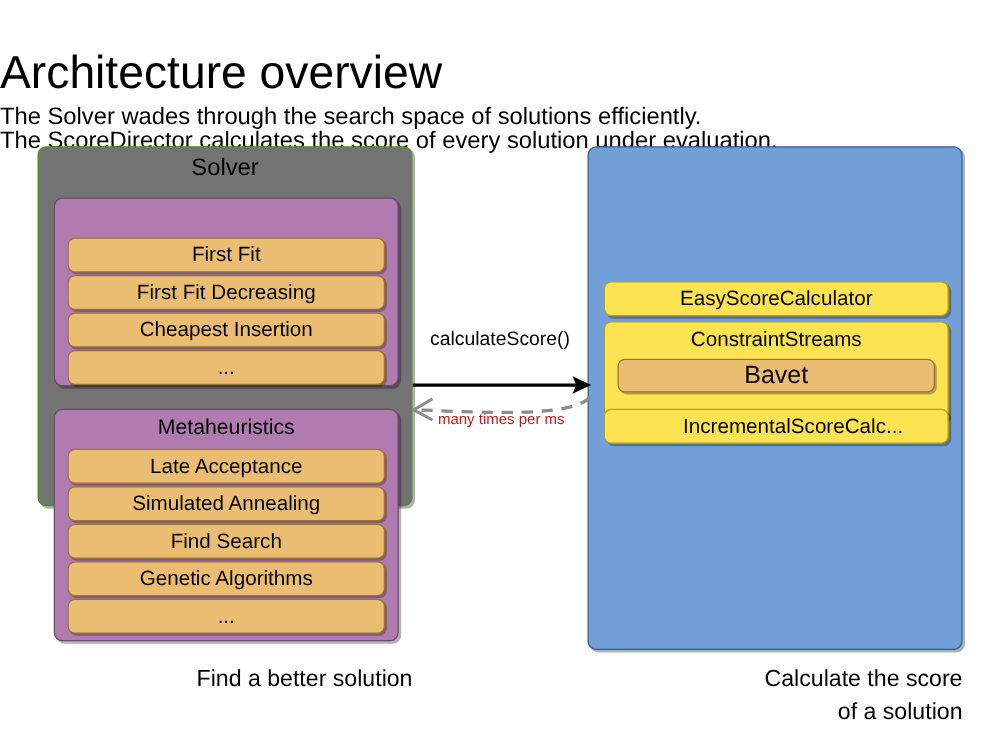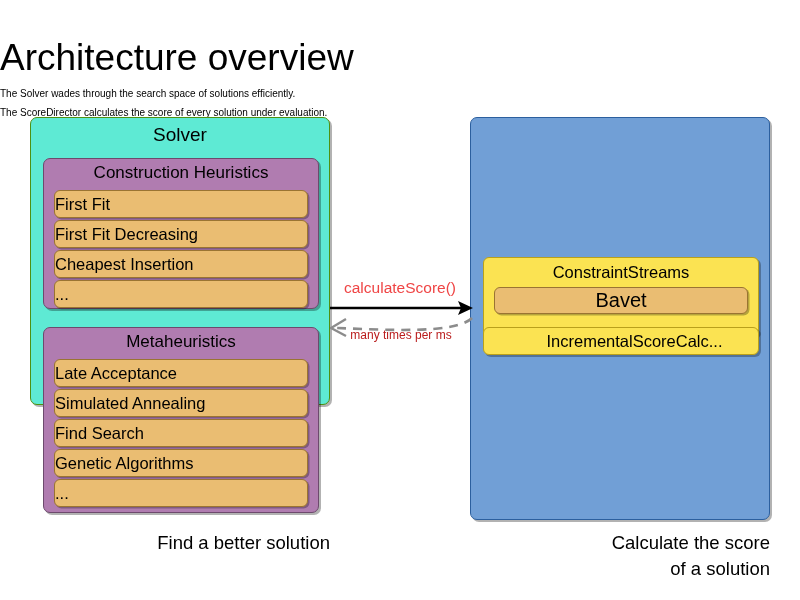--- a/index.html
+++ b/index.html
@@ -25,37 +25,37 @@
     text-align: left;
     margin-top: 14px;
   }
   #title {
     font-size: 37px;
     font-weight: normal;
     line-height: 44px;
     letter-spacing: 0px;
   }
   .subtitle {
-    font-size: 10px;
+    font-size: 19px;
     line-height: 19px;
   }
   #subtitle-1 { margin-top: 4px; }
 
   
   .panel {
     position: absolute;
     box-sizing: border-box;
     border-radius: 7px;
   }
   #solver-panel {
     left: 30px;
     top: 117px;
     width: 300px;
     height: 288px;
-    background: #5eead4;
+    background: #737373;
     border: 1px solid #4f9113;
     box-shadow: 2px 2px 0 rgba(0,0,0,0.30);
   }
   #scoredirector-panel {
     left: 470px;
     top: 117px;
     width: 300px;
     height: 403px;
     background: #719fd6;
     border: 1px solid #2c5f9e;
@@ -92,20 +92,21 @@
   .chip {
     position: absolute;
     left: 10px;
     width: 254px;
     height: 28px;
     box-sizing: border-box;
     background: #eabd72;
     border: 1px solid #9a7432;
     border-radius: 6px;
     box-shadow: 1.5px 1.5px 0 rgba(0,0,0,0.28);
+    text-align: center;
     font-size: 16.5px;
     line-height: 26px;
   }
 
   
   .ychip {
     position: absolute;
     left: 12px;
     width: 276px;
     box-sizing: border-box;
@@ -144,26 +145,26 @@
   #arrows {
     position: absolute;
     left: 330px;
     top: 262px;
     width: 145px;
     height: 90px;
   }
   #arrow-label-top {
     position: absolute;
     left: 0;
-    top: 16px;
+    top: 0;
     width: 140px;
     text-align: center;
     font-size: 15.5px;
     line-height: 20px;
-    color: #ef4444;
+    color: #000000;
   }
   #arrow-label-bottom {
     position: absolute;
     left: 0;
     top: 65px;
     width: 142px;
     text-align: center;
     font-size: 12px;
     line-height: 16px;
     color: #b91c1c;
@@ -185,39 +186,39 @@
 <div id="header">
   <div id="title">Architecture overview</div>
   <div class="subtitle" id="subtitle-1">The Solver wades through the search space of solutions efficiently.</div>
   <div class="subtitle" id="subtitle-2">The ScoreDirector calculates the score of every solution under evaluation.</div>
 </div>
 
 <div class="panel" id="solver-panel">
   <div class="panel-title">Solver</div>
 
   <div class="group" id="group-ch">
-    <div class="group-title">Construction Heuristics</div>
     <div class="chip" style="top:31px">First Fit</div>
     <div class="chip" style="top:61px">First Fit Decreasing</div>
     <div class="chip" style="top:91px">Cheapest Insertion</div>
     <div class="chip" style="top:121px">...</div>
   </div>
 
   <div class="group" id="group-mh">
     <div class="group-title">Metaheuristics</div>
     <div class="chip" style="top:31px">Late Acceptance</div>
     <div class="chip" style="top:61px">Simulated Annealing</div>
     <div class="chip" style="top:91px">Find Search</div>
     <div class="chip" style="top:121px">Genetic Algorithms</div>
     <div class="chip" style="top:151px">...</div>
   </div>
 </div>
 
 <div class="panel" id="scoredirector-panel">
 
+  <div class="ychip simple" id="ychip-easy">EasyScoreCalculator</div>
 
   <div class="ychip" id="ychip-cs">
     <div class="ychip-label">ConstraintStreams</div>
     <div id="bavet-chip">Bavet</div>
   </div>
 
   <div class="ychip simple" id="ychip-inc">IncrementalScoreCalc...</div>
 </div>
 
 <div id="arrows">

